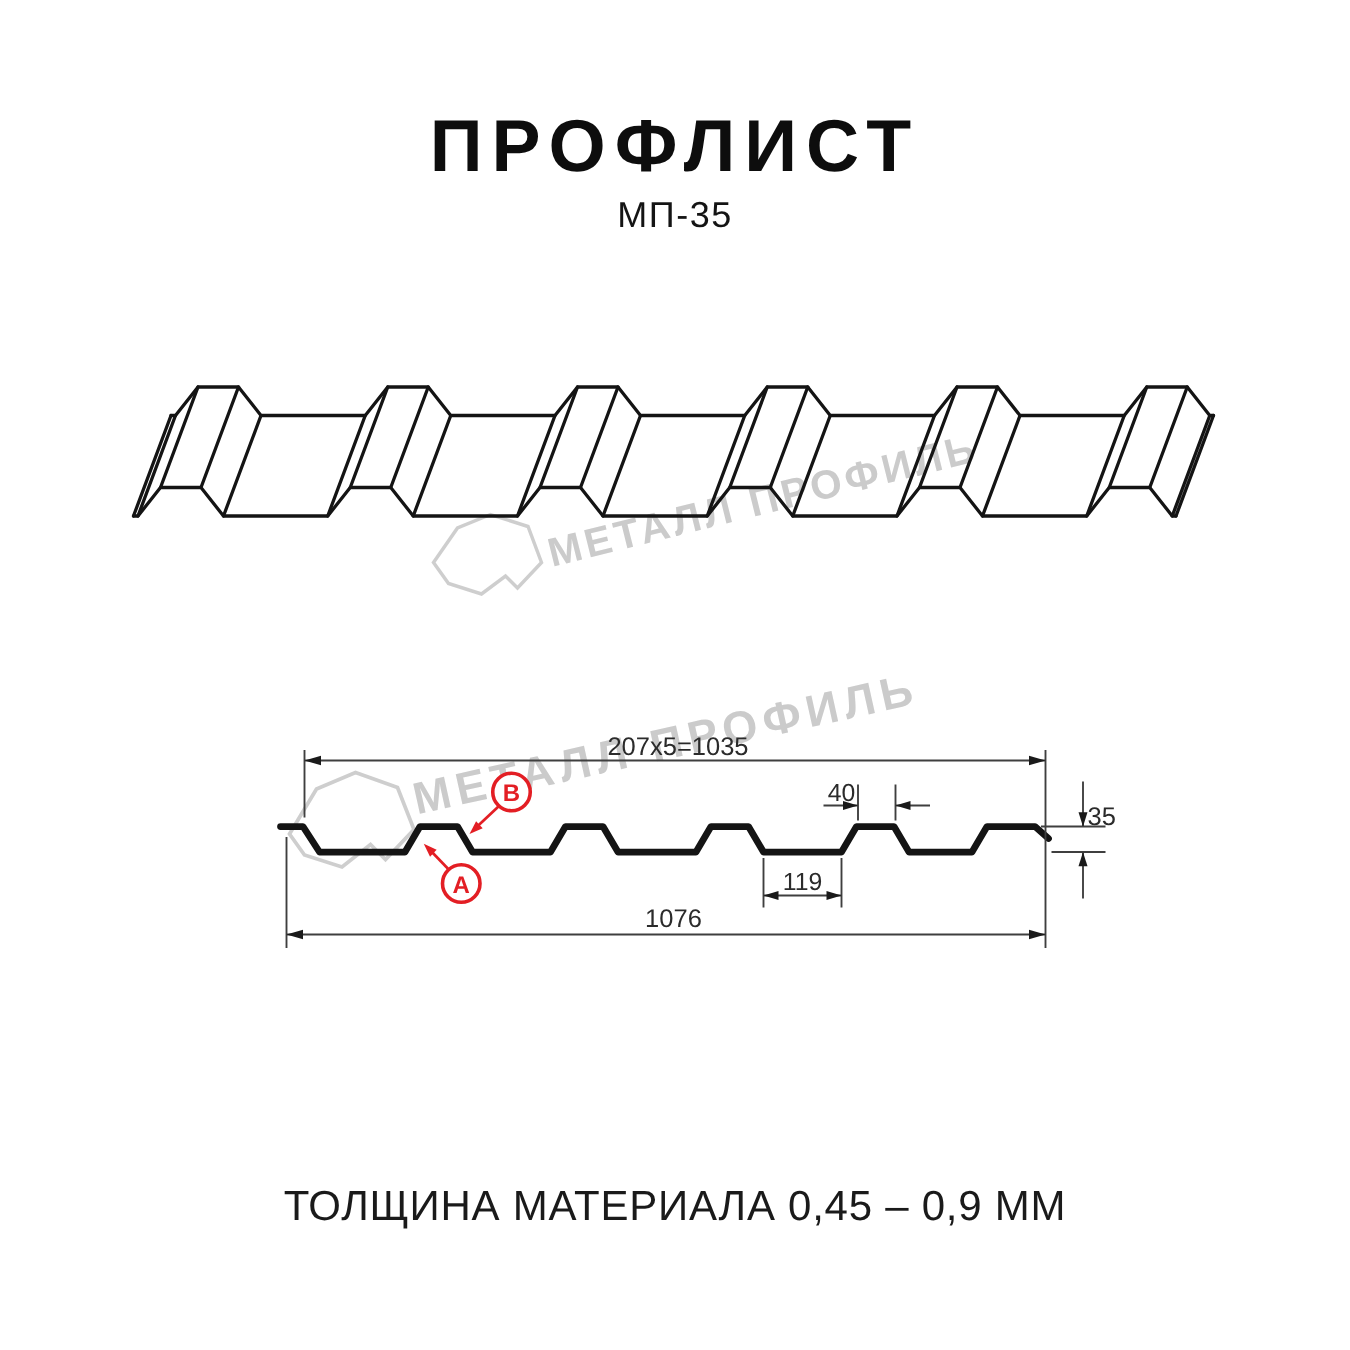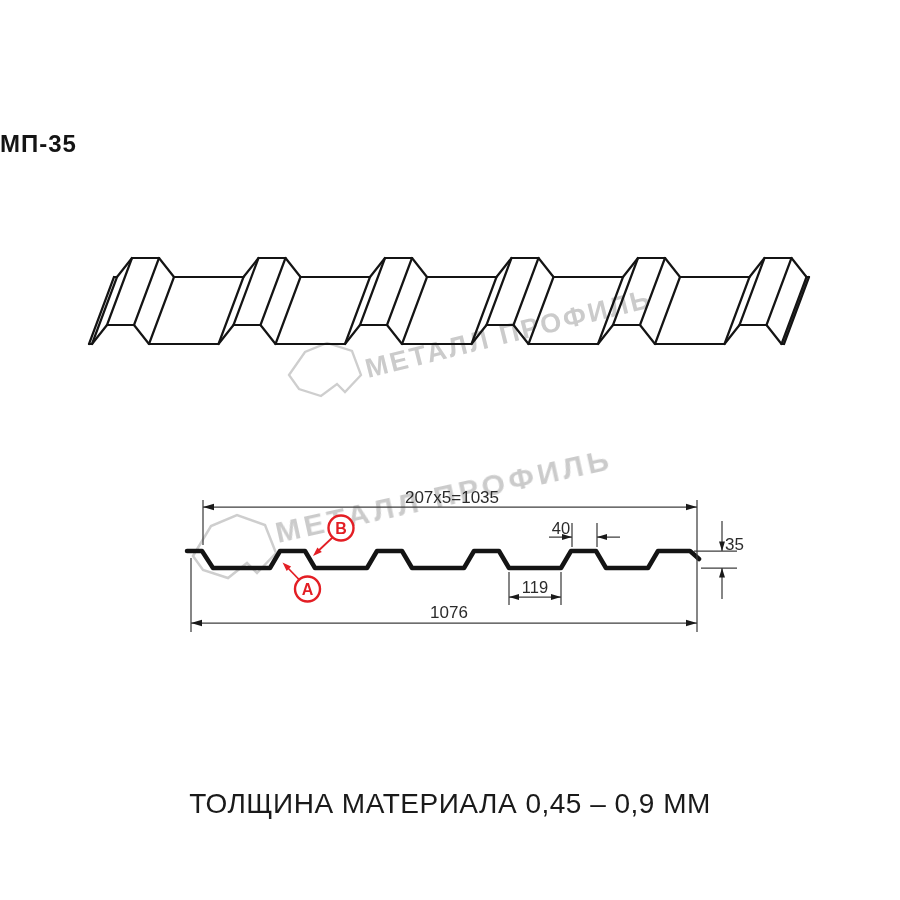--- a/index.html
+++ b/index.html
@@ -6,37 +6,38 @@
   body{
     width:900px;height:900px;background:#ffffff;position:relative;overflow:hidden;
     font-family:"Liberation Sans", sans-serif;
   }
   .page{position:absolute;inset:0;width:900px;height:900px;}
   .title{
     position:absolute;top:70px;left:0;width:900px;text-align:center;
     font-size:49px;font-weight:800;letter-spacing:6px;color:#0d0d0d;
   }
   .subtitle{
-    position:absolute;top:130px;left:0;width:900px;text-align:left;
-    font-size:24px;font-weight:700;letter-spacing:1px;color:#141414;
+    position:absolute;top:130px;left:0;width:900px;text-align:center;
+    font-size:24px;font-weight:400;letter-spacing:1px;color:#141414;
   }
   .footer-note{
     position:absolute;top:788px;left:0;width:900px;text-align:center;
     font-size:28px;font-weight:400;letter-spacing:0.5px;color:#1a1a1a;
   }
   svg{position:absolute;top:0;left:0;}
   .wm-text{
     font-family:"Liberation Sans", sans-serif;font-weight:700;
   }
 </style>
 </head>
 <body>
 
 <div class="page">
 
+  <div class="title">ПРОФЛИСТ</div>
   <div class="subtitle">МП-35</div>
 
   <svg width="900" height="900" viewBox="0 0 900 900">
 
     <g opacity="0.85">
       <polygon points="289,375 305,352 327,343 352,351 361,375 345,392 337,384 321,396 299,389" fill="none" stroke="#c6c6c6" stroke-width="2.3"></polygon>
       <g transform="rotate(-14 368 378)">
         <text class="wm-text" x="368" y="378" font-size="27" letter-spacing="2.5" fill="#c2c2c2">МЕТАЛЛ ПРОФИЛЬ</text>
       </g>
     </g>

